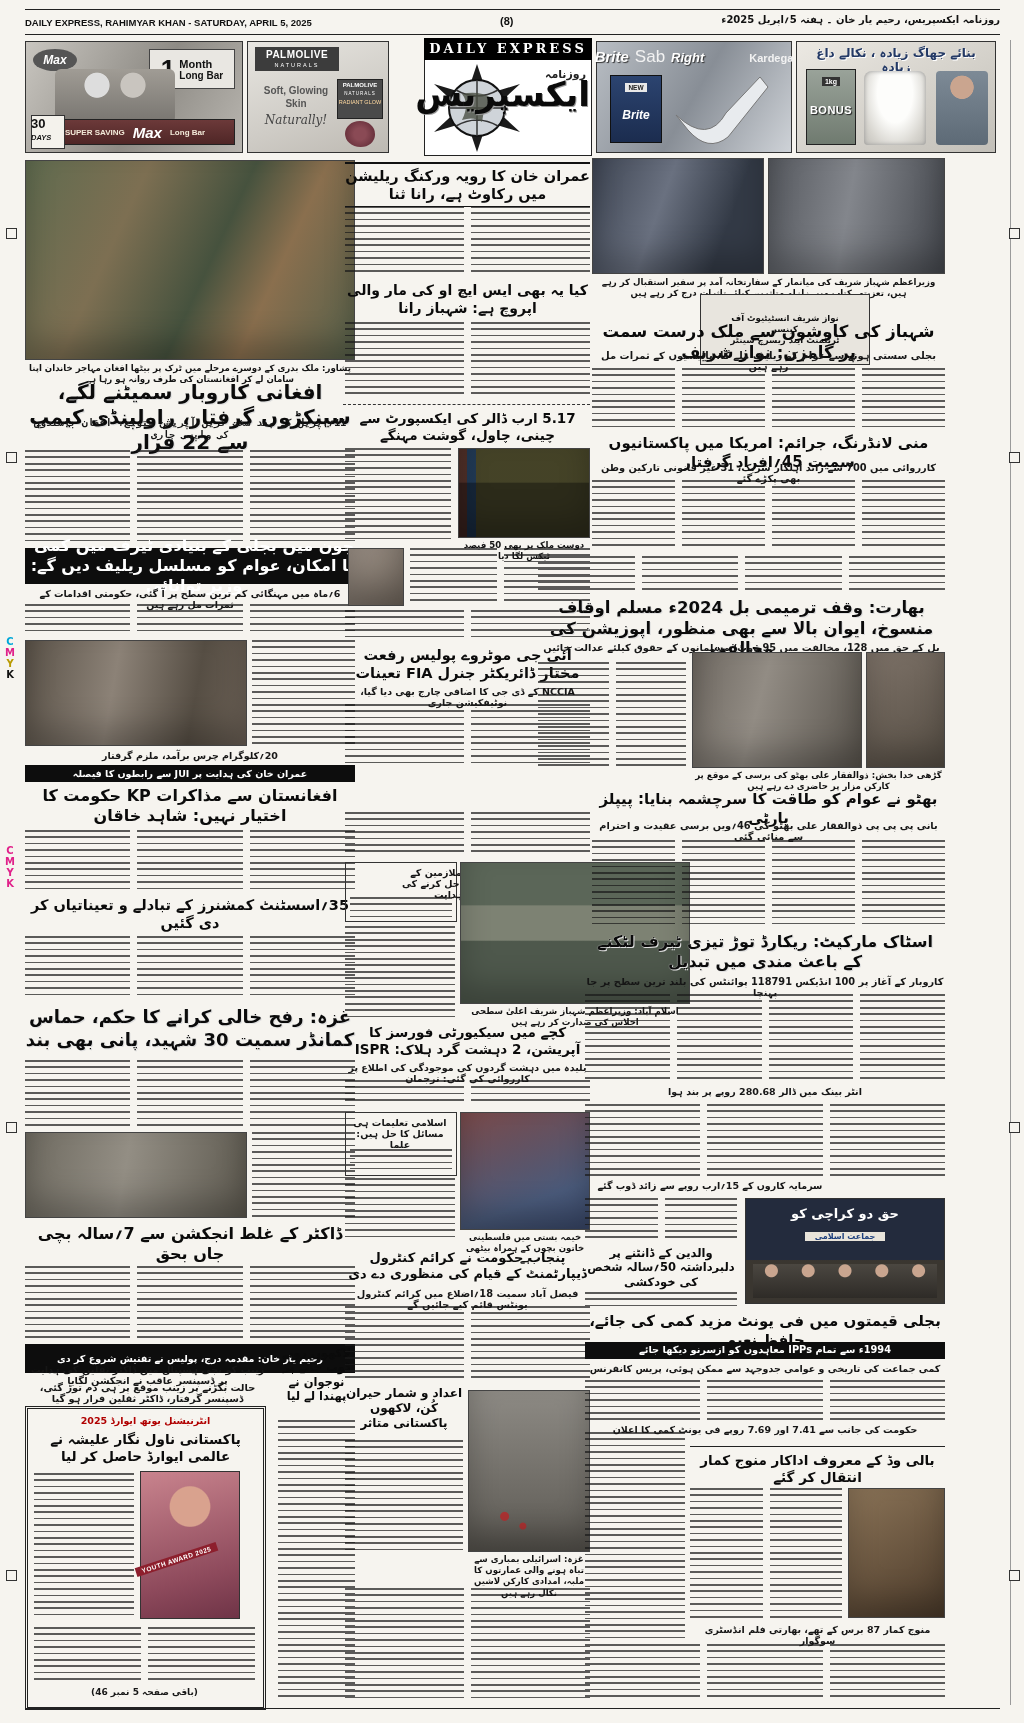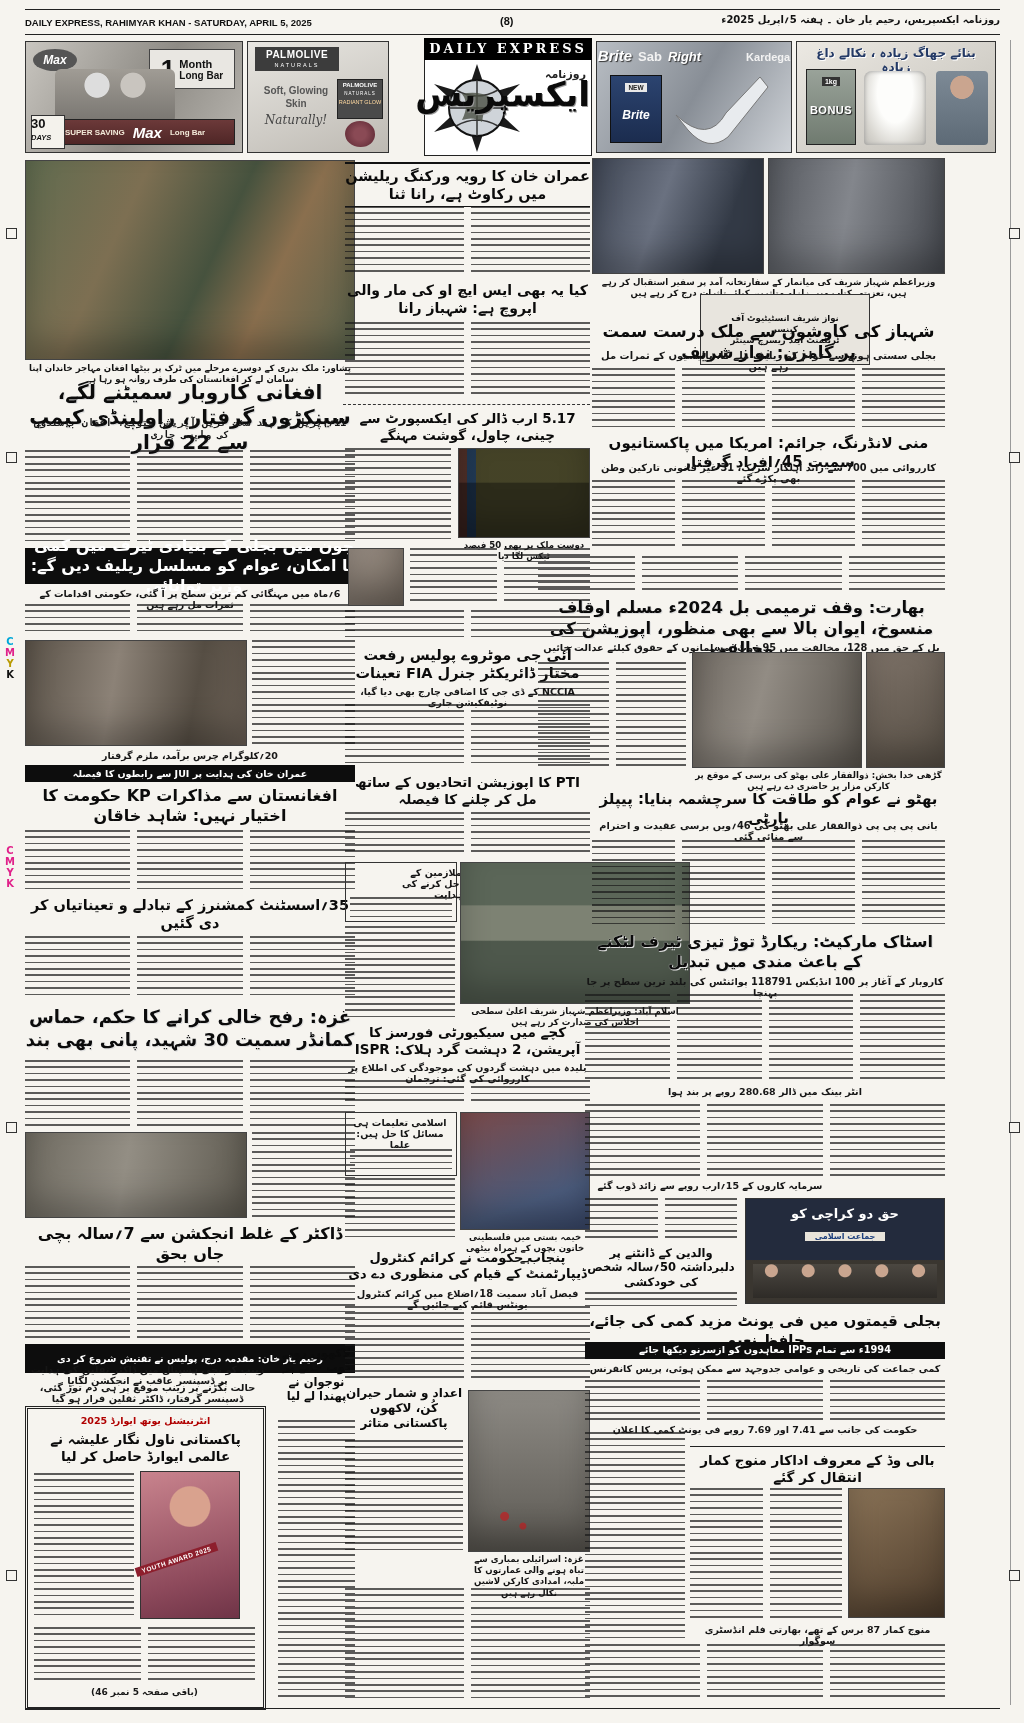--- a/index.html
+++ b/index.html
@@ -83,21 +83,21 @@
       <path d="M17,44 h56 M45,16 v56 M24,26 q21,12 42,0 M24,62 q21,-12 42,0" stroke="#333" stroke-width="1.5" fill="none"></path>
       <path d="M30,30 q8,10 0,26 q12,-4 20,2 q2,-16 10,-24 q-14,-8 -30,-4" fill="#4a4f44" opacity=".8"></path>
     </svg>
     <div class="abs rtl" style="right:6px;top:30px;font-size:11px;font-weight:bold;color:#222;">روزنامہ</div>
     <div class="abs rtl" style="right:2px;top:36px;width:110px;text-align:center;font-size:34px;font-weight:bold;color:#0a0a0a;text-shadow:1px 1px 0 #999;">ایکسپریس</div>
   </div>
 
   <div class="abs" style="left:596px;top:41px;width:196px;height:112px;background:linear-gradient(120deg,#b9bec4,#888e96 50%,#cfd3d8);box-shadow:inset 0 0 0 1px #333;">
     <div class="abs" style="left:6px;top:6px;right:6px;display:flex;gap:6px;align-items:baseline;justify-content:center;">
       <span class="eng" style="font-size:15px;font-weight:bold;color:#fff;font-style:italic;text-shadow:1px 1px 1px #333;">Brite</span>
-      <span class="eng" style="font-size:13px;font-weight:bold;color:#f2f2f2;">Sab</span>
+      <span class="eng" style="font-size:17px;font-weight:normal;color:#f2f2f2;">Sab</span>
       <span class="eng" style="font-size:13px;font-weight:bold;color:#fff;font-style:italic;text-shadow:1px 1px 1px #333;">Right</span>
       <span class="eng" style="font-size:11px;font-weight:bold;color:#f2f2f2;padding-left:39px;">Kardega</span>
     </div>
     <div class="abs" style="left:14px;top:34px;width:52px;height:68px;background:linear-gradient(#2c4470,#1b2c4e);box-shadow:inset 0 0 0 1px #111;text-align:center;">
       <span class="eng" style="display:inline-block;margin-top:4px;background:#e8e8e8;color:#222;font-size:6.5px;font-weight:bold;padding:1px 3px;">NEW</span>
       <span class="eng" style="display:block;color:#fff;font-weight:bold;font-size:12px;font-style:italic;margin-top:14px;">Brite</span>
     </div>
     <svg class="abs" style="left:72px;top:34px;" width="118" height="72" viewBox="0 0 118 72">
       <path d="M8,40 Q40,70 58,38 L92,2 L100,12 L60,62 Q40,78 20,55 Z" fill="#e8ebee" stroke="#777" stroke-width="1"></path>
     </svg>
@@ -223,21 +223,20 @@
       <i class="c"></i>
   </div>
 
   <div class="abs hl" style="left:345px;top:646px;width:245px;font-size:14.5px;">آئی جی موٹروے پولیس رفعت مختار ڈائریکٹر جنرل FIA تعینات</div>
   <div class="abs sub" style="left:345px;top:686px;width:245px;font-size:9.5px;">NCCIA کے ڈی جی کا اضافی چارج بھی دیا گیا، نوٹیفکیشن جاری</div>
   <div class="abs cols" style="left:345px;top:704px;width:245px;height:64px;">
     <i class="c"></i>
       <i class="c"></i>
   </div>
 
-  <div class="abs hl" style="left:345px;top:774px;width:245px;font-size:13.5px;">PTI کا اپوزیشن اتحادیوں کے ساتھ مل کر چلنے کا فیصلہ</div>
   <div class="abs cols" style="left:345px;top:812px;width:245px;height:44px;">
     <i class="c"></i>
       <i class="c"></i>
   </div>
 
   <div class="abs" style="left:345px;top:862px;width:110px;height:58px;border:1px solid #333;">
     <div class="abs sub" style="left:2px;top:4px;width:104px;font-size:9.5px;margin-left:48px;">PTV ملازمین کے مسائل حل کرنے کی ہدایت</div>
     <div class="abs cols" style="left:4px;top:34px;width:102px;height:20px;">
         <i class="c"></i>
       </div>

